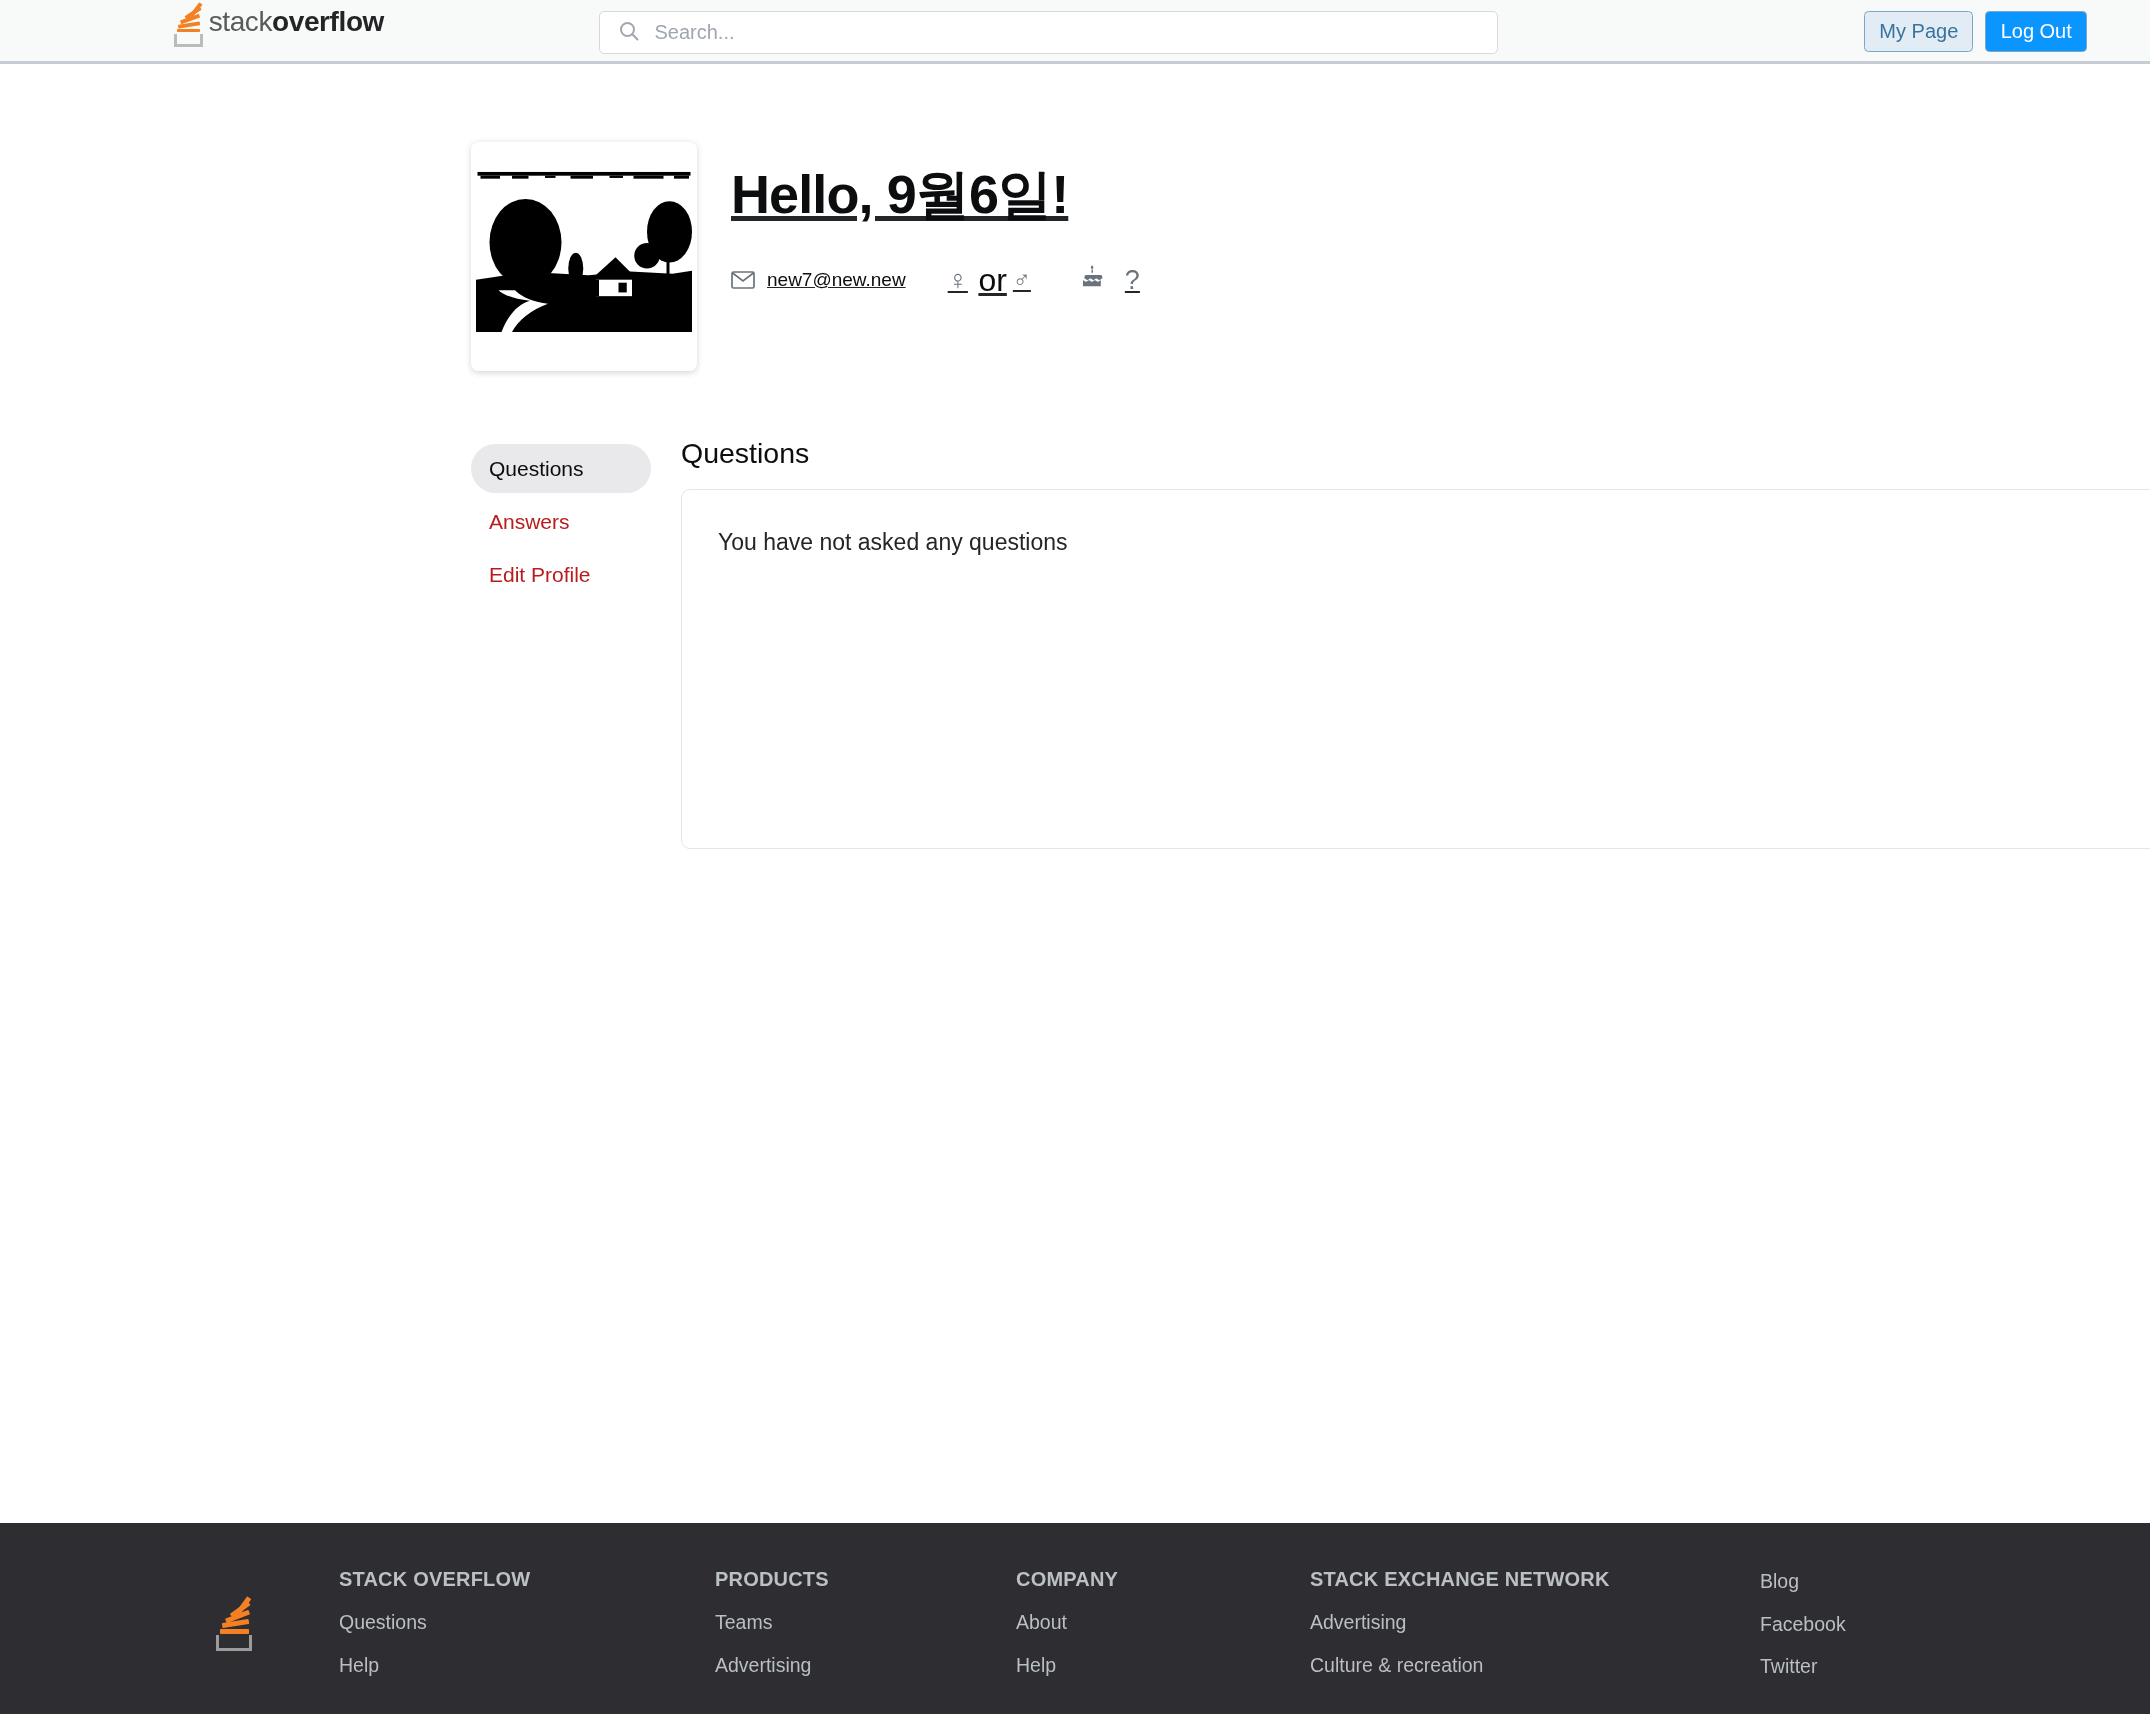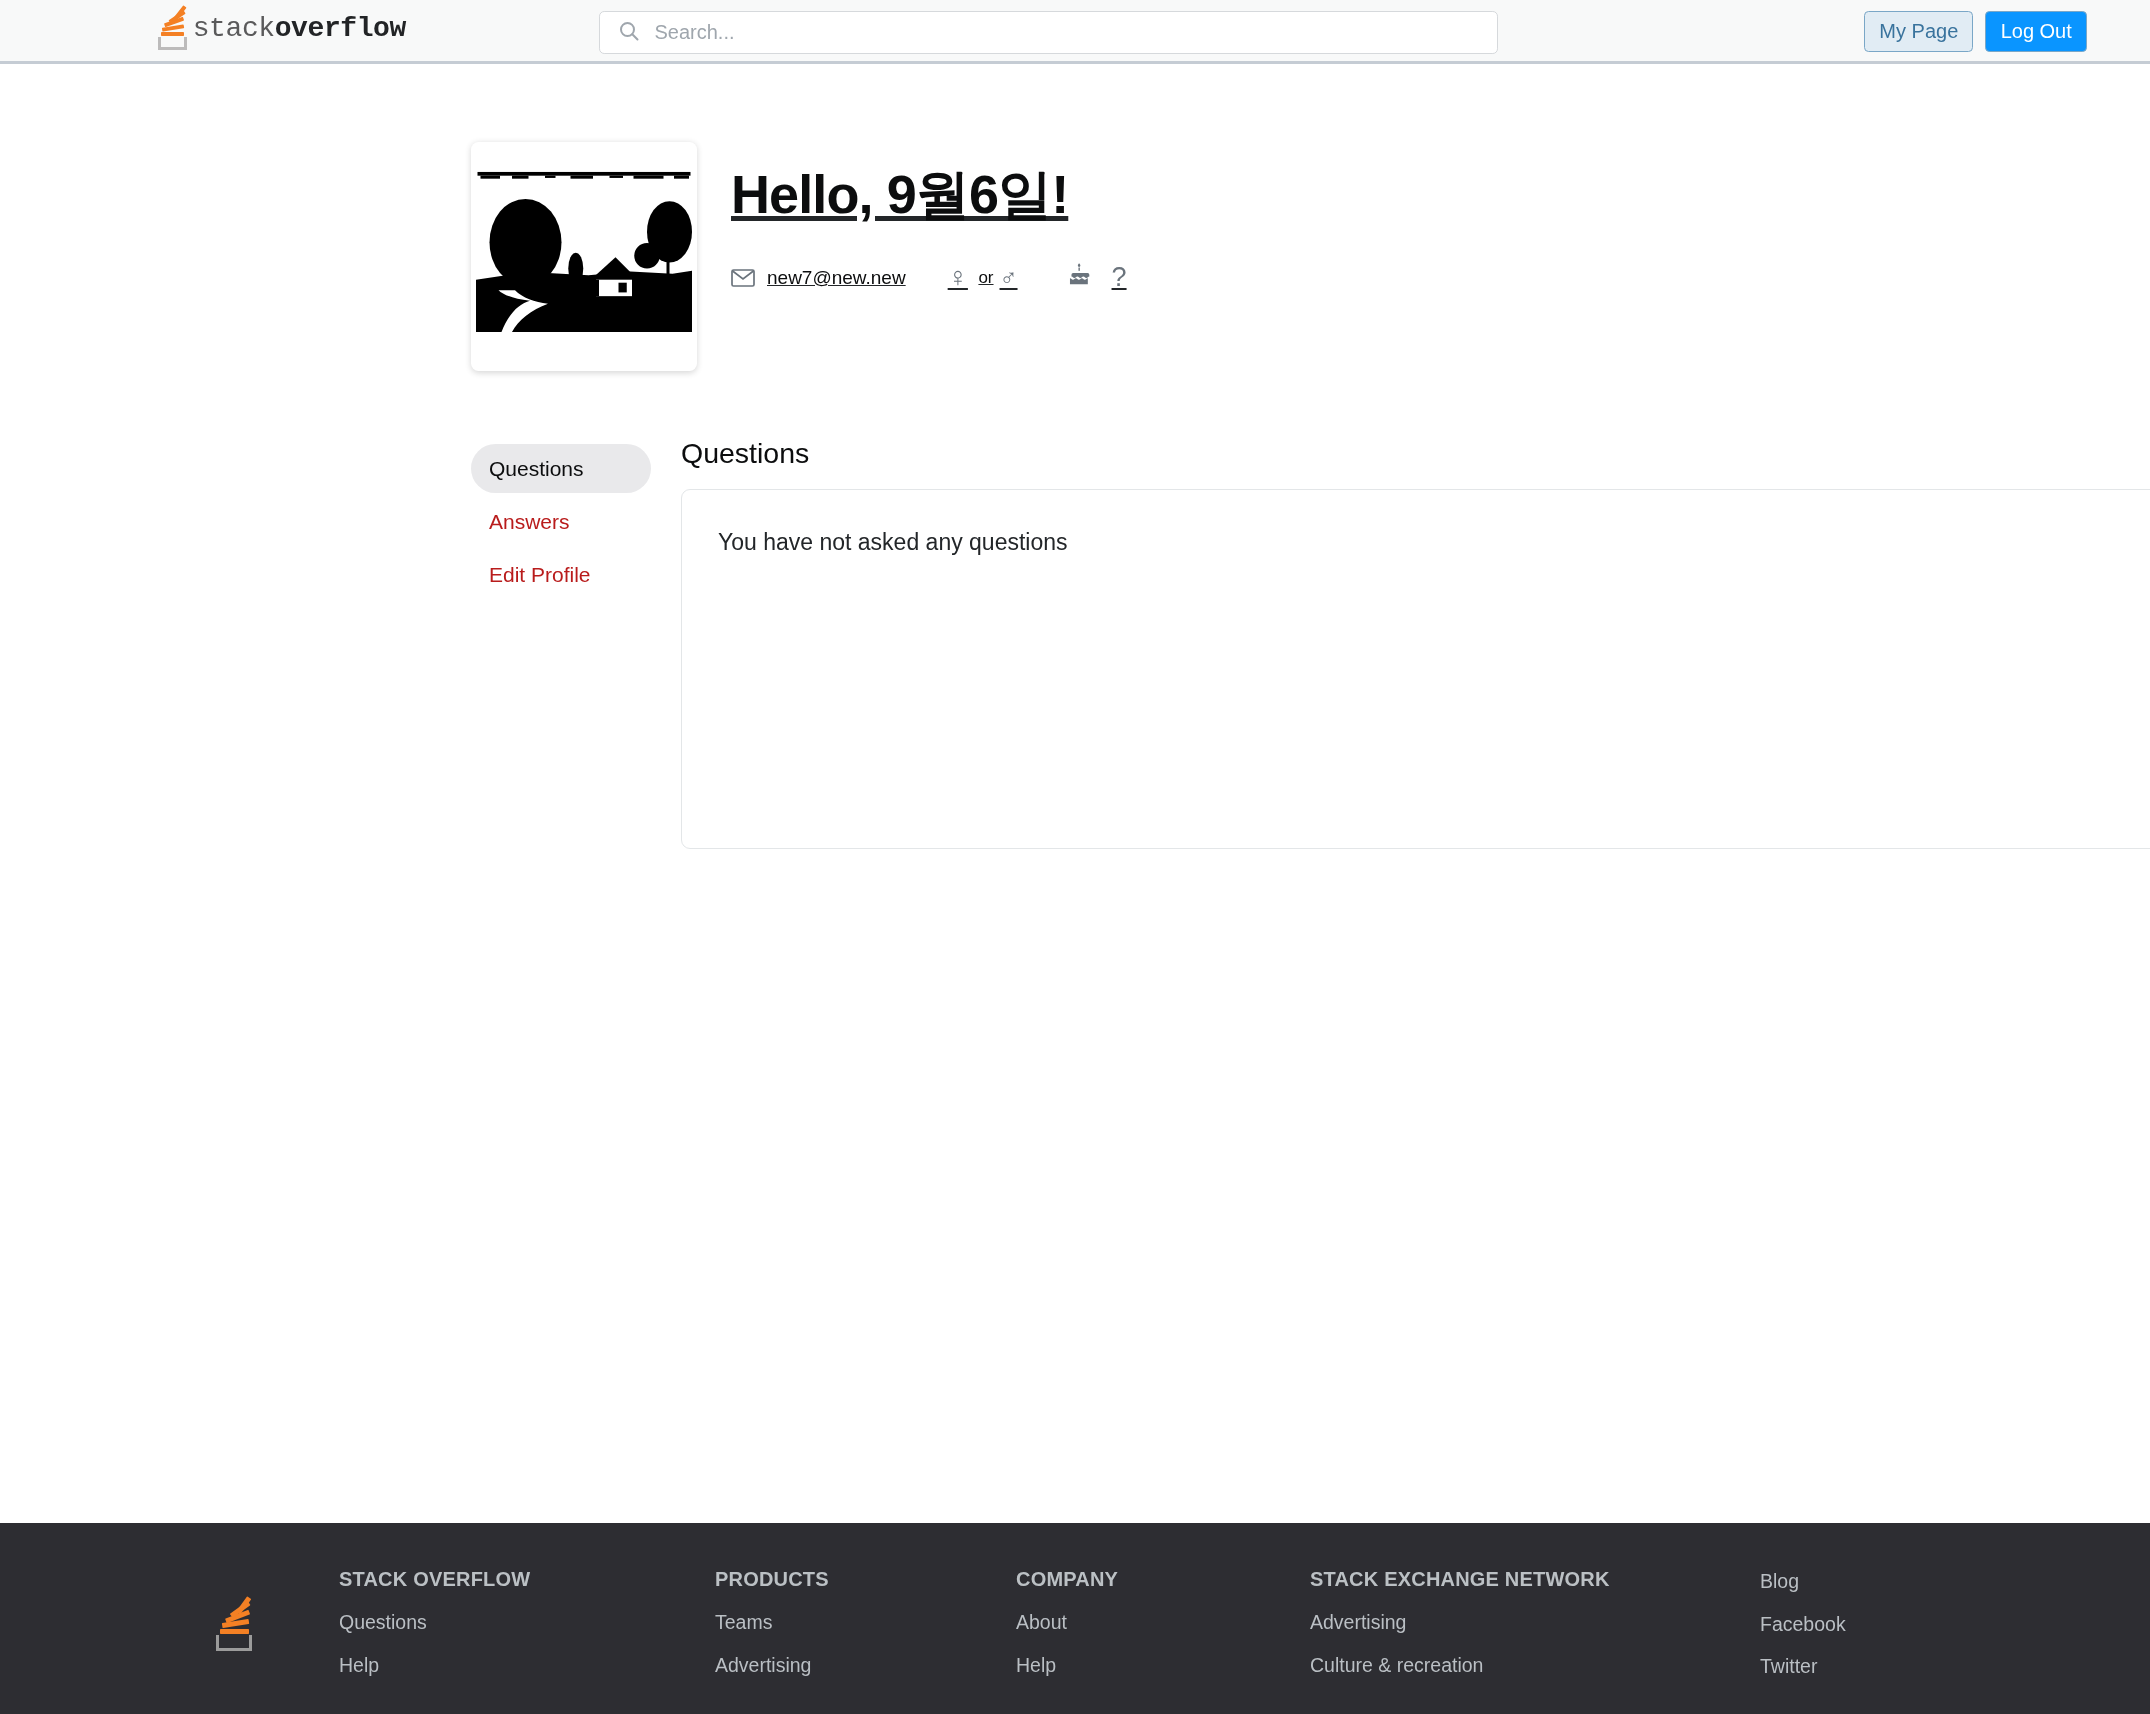--- a/index.html
+++ b/index.html
@@ -23,28 +23,27 @@
     position: relative;
     height: 64px;
     background: #f8f9f9;
     border-bottom: 3.7px solid #c5ccd4;
     display: flex;
     align-items: center;
   }
 
   .so-logo {
     position: absolute;
-    left: 156px;
+    left: 172px;
     top: 7.5px;
     display: flex;
-    align-items: center;
+    align-items: flex-start;
     height: 46px;
     cursor: pointer;
     user-select: none;
-    font-family: Liberation Mono, monospace;
   }
   .so-logo-mark {
     width: 33px;
     height: 39px;
     position: relative;
     margin-right: 3.7px;
   }
   .so-logo-mark .tray {
     position: absolute;
     left: 1.5px;
@@ -179,21 +178,21 @@
   .mail-icon { margin-right: 12px; display: inline-flex; }
   .email-text { font-size: 19px; }
   .gender-group {
     margin-left: 42px;
     display: flex;
     align-items: center;
     font-size: 27px;
   }
   .gsym { color: #6a737c; font-size: 27px; }
   .gsym.small { font-size: 24px; }
-  .or-word { margin: 0 6px 0 10.5px; font-size: 17px; color: #0c0d0e; }
+  .or-word { margin: 0 6px 0 10.5px; font-size: 32px; color: #0c0d0e; }
   .bday-group {
     margin-left: 49px;
     display: flex;
     align-items: center;
     gap: 19.5px;
     color: #6a737c;
   }
   .bday-q { font-size: 27px; color: #6a737c; }
 
   

